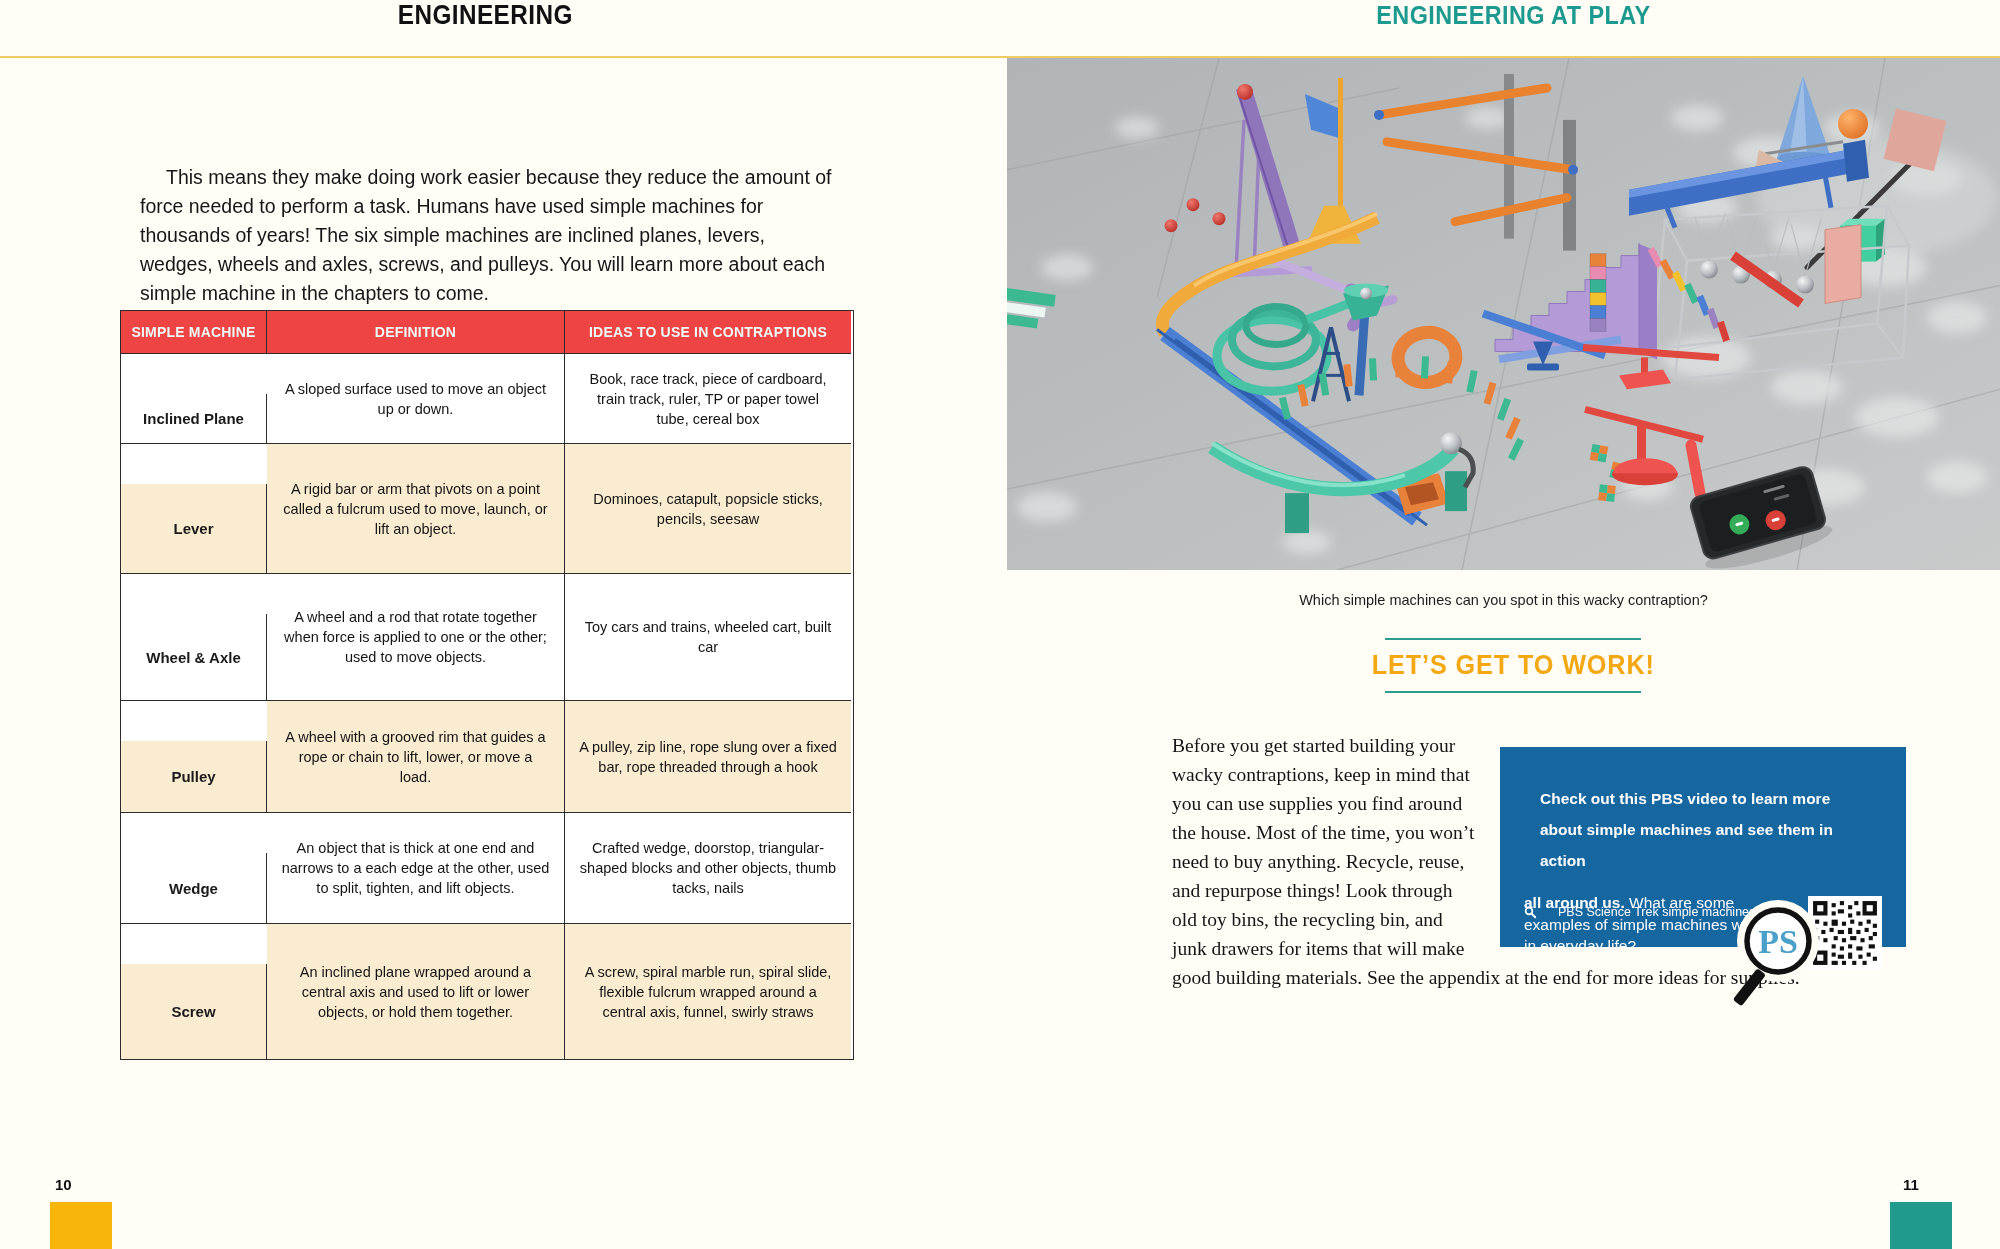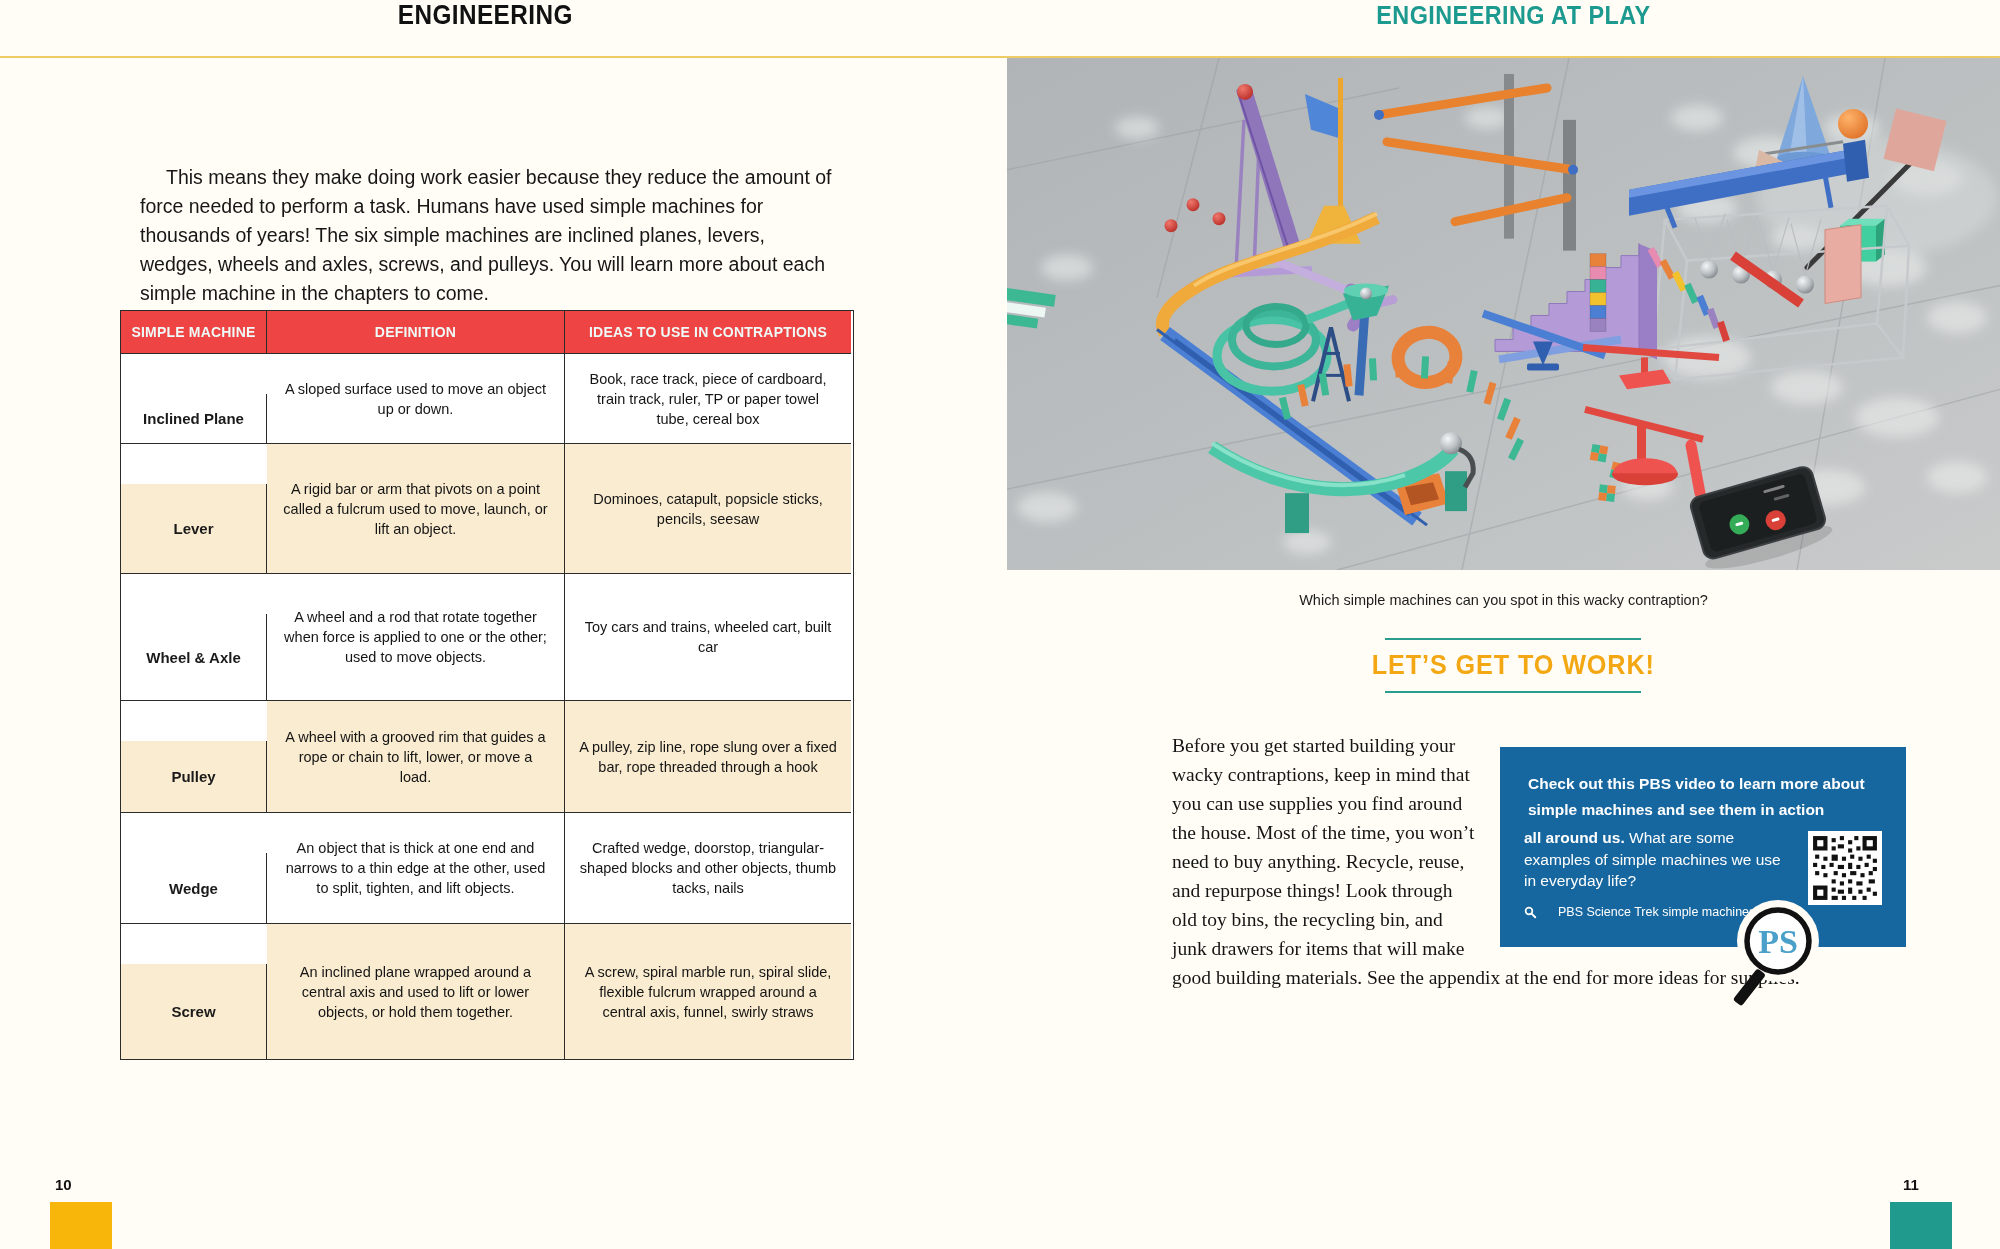--- a/index.html
+++ b/index.html
@@ -37,21 +37,21 @@
   #caption{left:1007px;top:592px;width:993px;text-align:center;font-size:14.5px;color:#1c1c1c;}
   #work-head{left:1133px;top:638px;width:760px;text-align:center;}
   .teal-rule{width:256px;height:0;border-top:2px solid #2a9d8f;margin:0 auto;}
   #work-title{margin:9px 0 10px;font-size:28px;font-weight:800;letter-spacing:1px;color:#f3a712;}
 
   #body-block{left:1172px;top:731px;width:734px;font-family:"Liberation Serif",serif;
               font-size:19.5px;line-height:29px;color:#141414;}
   #callout{float:right;width:406px;height:200px;margin:16px 0 14px 18px;background:#16669f;color:#fff;
            font-family:"Liberation Sans",sans-serif;position:relative;padding:20px 24px;box-sizing:border-box;}
   .cb{font-weight:700;}
-  #callout p{margin:4px;font-size:15.5px;line-height:26px;}
+  #callout p{margin:16px;font-size:15.5px;line-height:31px;}
   #callout-row{display:flex;align-items:flex-start;}
   #callout-left{width:266px;font-size:15.5px;line-height:21.5px;}
   #qr{margin-left:auto;margin-top:4px;width:74px;height:74px;background:#fff;padding:3px;box-sizing:border-box;}
   #search-line{position:absolute;left:24px;bottom:20px;display:flex;align-items:center;gap:21px;font-size:12.5px;}
   #ps-logo{position:absolute;left:232px;top:152px;width:100px;height:110px;}
 
   .pagenum{font-size:15px;font-weight:700;color:#111;}
   #pn-left{left:55px;top:1176px;}
   #pn-right{left:1903px;top:1176px;}
   #sq-left{left:50px;top:1202px;width:62px;height:47px;background:#f8b60a;}
@@ -89,21 +89,21 @@
       <div class="cell-text">A wheel and a rod that rotate together when force is applied to one or the other; used to move objects.</div>
       <div class="cell-text">Toy cars and trains, wheeled cart, built car</div>
     </div>
     <div class="trow r4 even">
       <div class="cell-machine">Pulley</div>
       <div class="cell-text">A wheel with a grooved rim that guides a rope or chain to lift, lower, or move a load.</div>
       <div class="cell-text">A pulley, zip line, rope slung over a fixed bar, rope threaded through a hook</div>
     </div>
     <div class="trow r5">
       <div class="cell-machine">Wedge</div>
-      <div class="cell-text">An object that is thick at one end and narrows to a thin edge at the other, used to split, tighten, and lift objects.</div>
+      <div class="cell-text">An object that is thick at one end and narrows to a each edge at the other, used to split, tighten, and lift objects.</div>
       <div class="cell-text">Crafted wedge, doorstop, triangular-shaped blocks and other objects, thumb tacks, nails</div>
     </div>
     <div class="trow r6 even">
       <div class="cell-machine">Screw</div>
       <div class="cell-text">An inclined plane wrapped around a central axis and used to lift or lower objects, or hold them together.</div>
       <div class="cell-text">A screw, spiral marble run, spiral slide, flexible fulcrum wrapped around a central axis, funnel, swirly straws</div>
     </div>
   </div>
 
   <div class="abs" id="photo">

